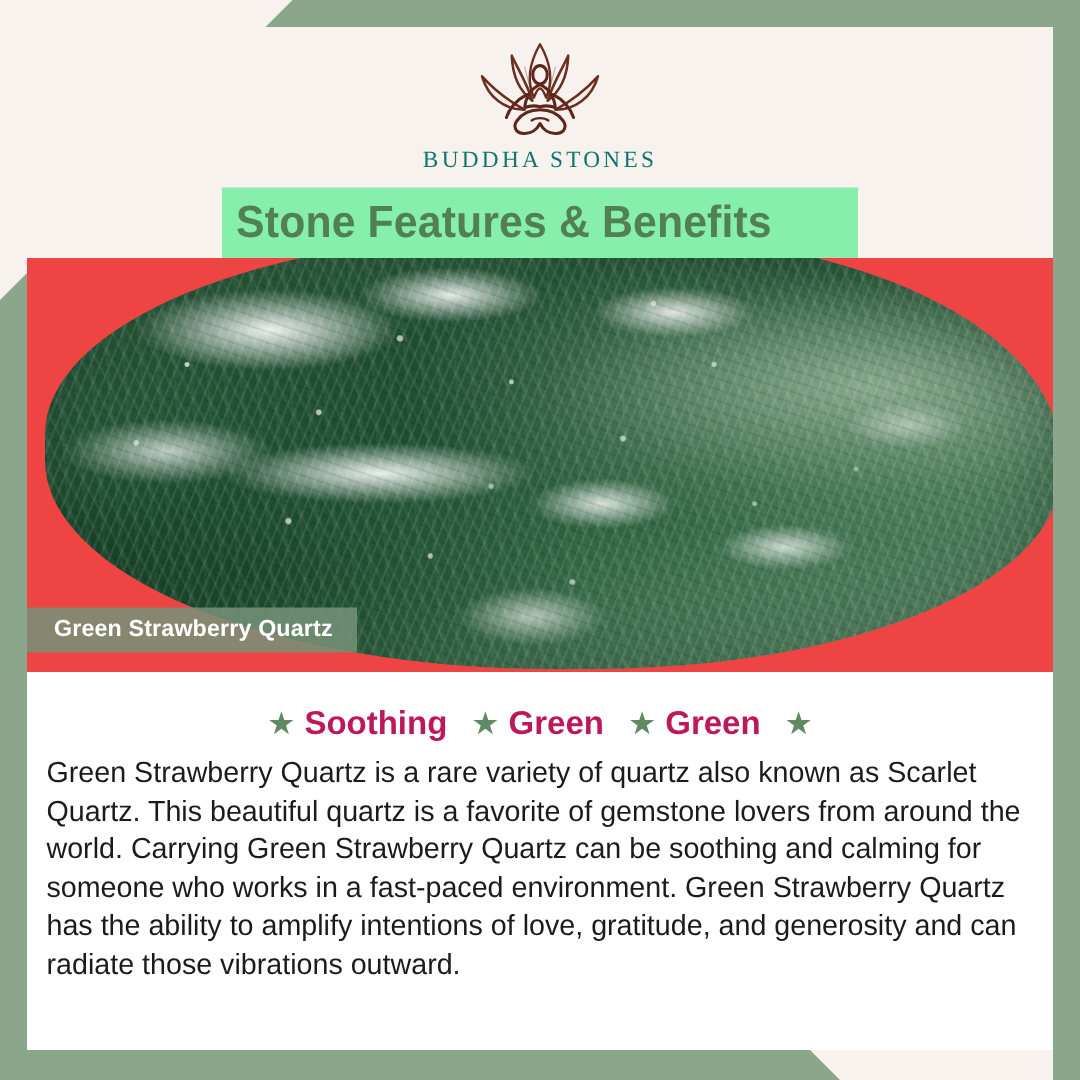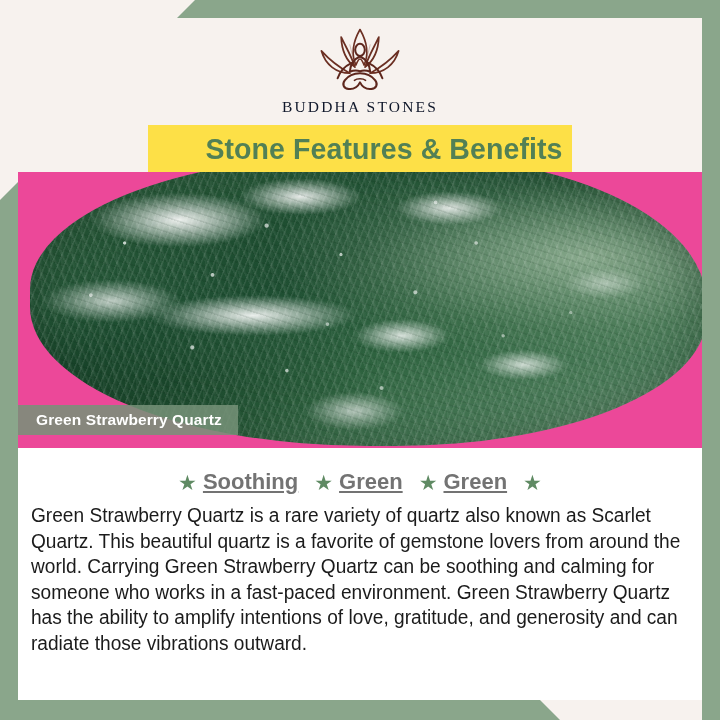--- a/index.html
+++ b/index.html
@@ -100,55 +100,55 @@
     margin-top: 6px;
     width: 122px;
     height: 72px;
     display: block;
   }
   .logo-wordmark {
     margin-top: 2px;
     font-family: "Liberation Serif", serif;
     font-size: 15.5px;
     letter-spacing: 2.2px;
-    color: #0f172a;
+    color: #0f766e;
     white-space: nowrap;
   }
 
   
   .title-band {
     position: absolute;
     left: 148px;
     top: 125px;
     width: 424px;
     height: 47px;
-    background: #fde047;
+    background: #86efac;
     z-index: 5;
     display: flex;
     align-items: center;
-    justify-content: flex-end;
+    justify-content: flex-start;
   }
   .title-text {
     font-family: "Liberation Sans Narrow", "Liberation Sans", sans-serif;
     font-size: 30px;
     font-weight: bold;
     color: #528055;
     letter-spacing: 0.1px;
     transform: scaleX(0.95);
     white-space: nowrap;
   }
 
   
   .hero {
     position: absolute;
     left: 18px;
     top: 172px;
     width: 684px;
     height: 276px;
-    background: #ec4899;
+    background: #ef4444;
     overflow: hidden;
     z-index: 2;
   }
   .stone {
     position: absolute;
     left: 12px;
     top: -16px;
     width: 676px;
     height: 290px;
     border-radius: 48% 44% 46% 50% / 46% 50% 44% 48%;
@@ -242,23 +242,22 @@
   }
   .benefit-star {
     font-size: 21px;
     line-height: 1;
     color: #5f8a63;
   }
   .benefit-label {
     font-family: "Liberation Sans Narrow", "Liberation Sans", sans-serif;
     font-size: 22px;
     font-weight: bold;
-    color: #737373;
+    color: #be185d;
     white-space: nowrap;
-    text-decoration: underline;
   }
 
   
   .body-copy {
     position: absolute;
     left: 31px;
     top: 503px;
     width: 668px;
     z-index: 6;
     font-family: "Liberation Sans Narrow", "Liberation Sans", sans-serif;

